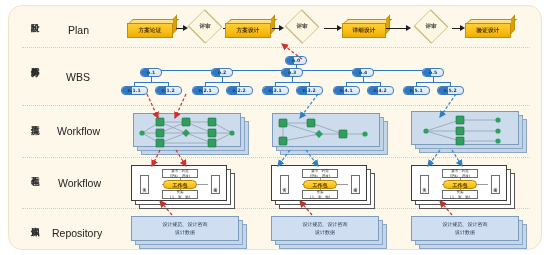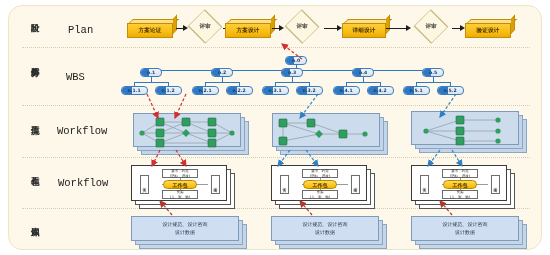--- a/index.html
+++ b/index.html
@@ -9,21 +9,21 @@
   .panel{position:absolute;left:8px;top:5px;width:534px;height:245px;
     background:#fdf8ea;border:1.6px solid #efe4c4;border-radius:14px;box-sizing:border-box;}
 
   .row-sep{position:absolute;left:22px;width:508px;height:0;
     border-top:1.4px dotted #d9cfae;}
 
   .cn-label{position:absolute;writing-mode:vertical-rl;text-orientation:upright;
     font-family:"DejaVu Sans",sans-serif;font-size:8.5px;line-height:1.04;color:#2c2c2c;
     letter-spacing:0px;font-weight:600;text-align:center;white-space:nowrap;}
   .en-label{position:absolute;font-size:10.5px;color:#202020;white-space:nowrap;
-    font-family:Liberation Mono, monospace;}
+    font-family:Liberation Sans, sans-serif;}
 
   
   .cube{position:absolute;height:15px;}
   .cube .face{position:absolute;left:0;top:4px;width:100%;height:15px;
     background:linear-gradient(180deg,#fdcd3a 0%,#f9bf16 55%,#edab07 100%);
     border:0.9px solid #c08f05;box-sizing:border-box;display:flex;align-items:center;
     justify-content:center;}
   .cube .top{position:absolute;left:4px;top:0px;width:100%;height:4px;
     background:#ffe08a;border:0.8px solid #c08f05;border-bottom:none;box-sizing:border-box;
     transform:skewX(-48deg);}
@@ -101,20 +101,21 @@
   <div class="cn-label" style="left:31px;top:61px">工作分解</div>
   <div class="en-label" style="left:66px;top:71px">WBS</div>
 
   <div class="cn-label" style="left:31px;top:119px">工作流</div>
   <div class="en-label" style="left:57px;top:125px">Workflow</div>
 
   <div class="cn-label" style="left:31px;top:170px">工作包</div>
   <div class="en-label" style="left:58px;top:177px">Workflow</div>
 
   <div class="cn-label" style="left:31px;top:220px">知识库</div>
+  <div class="en-label" style="left:52px;top:227px">Repository</div>
 
   <div class="cube" style="left:127px;top:19px;width:46px">
     <div class="top"></div>
     <div class="side"></div>
     <div class="face">
       <span class="txt">方案论证</span>
     </div>
   </div>
   <div class="arr" style="left: 176px; top: 25px; width: 12px;">
     <div class="ln" style="width: 8px;"></div>

